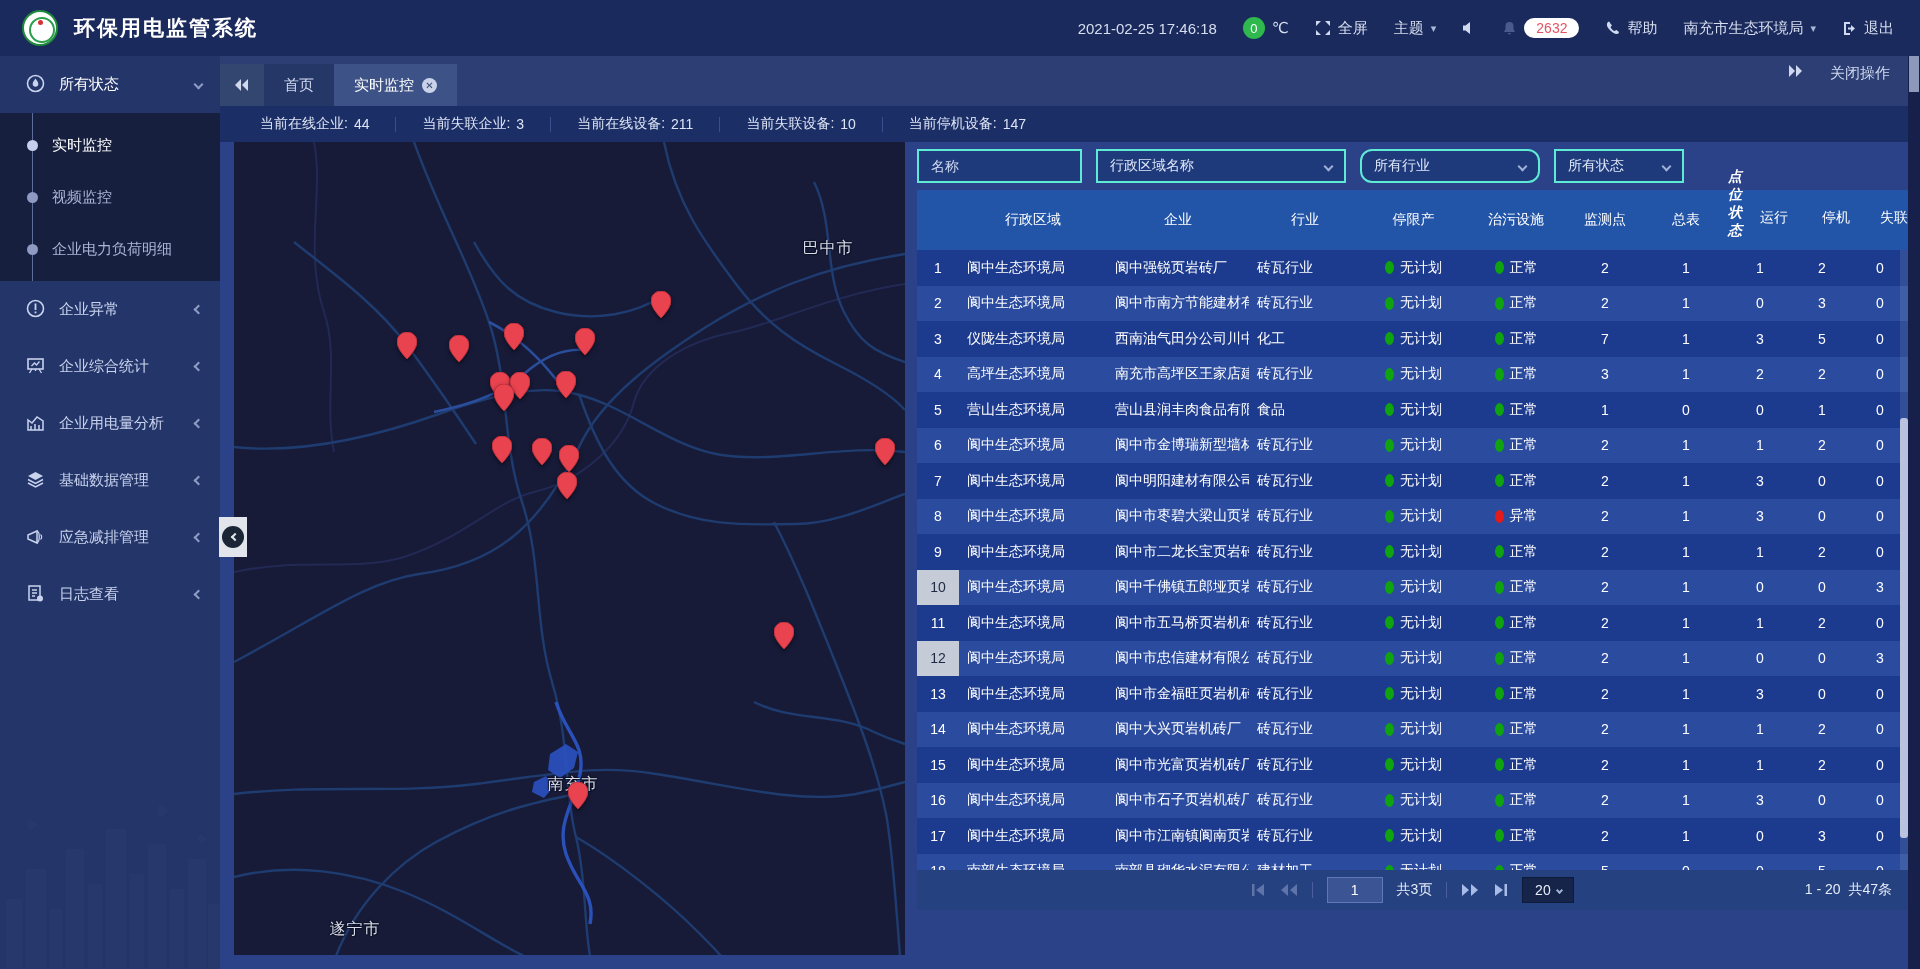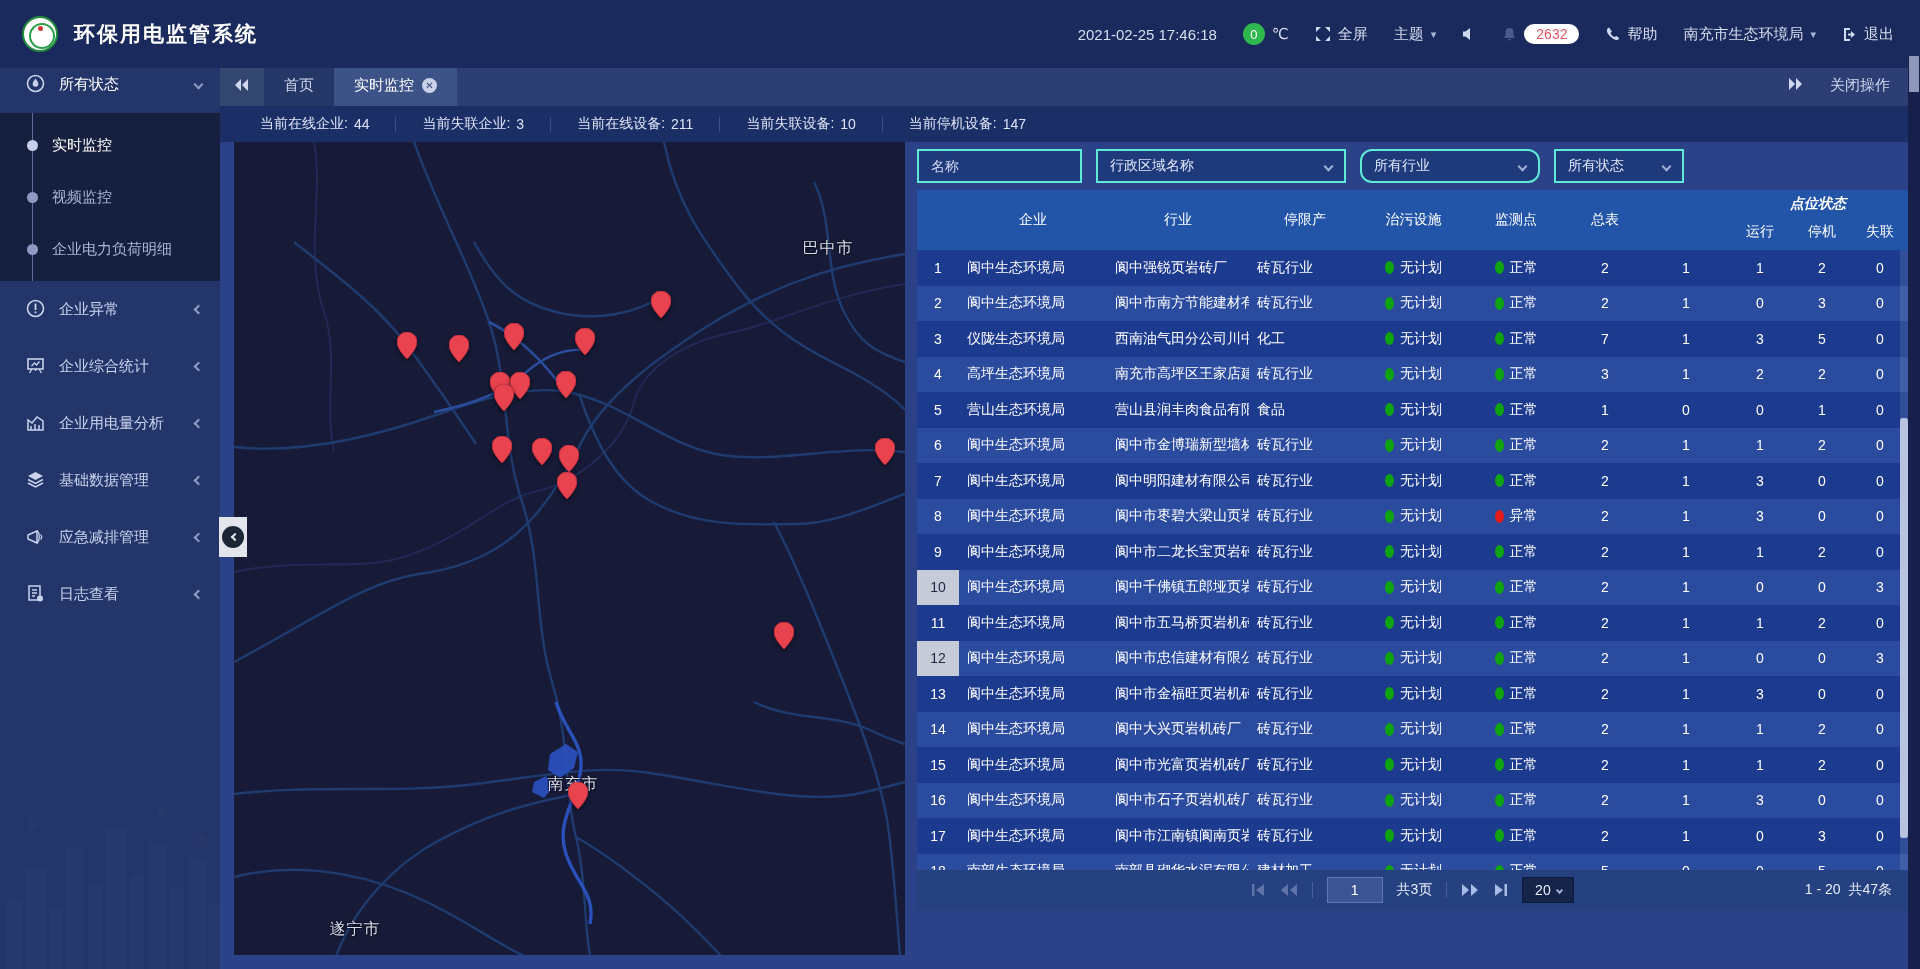--- a/index.html
+++ b/index.html
@@ -1,21 +1,21 @@
 <!DOCTYPE html>
 <html><head>
 <meta charset="utf-8">
 <style>
   * { margin:0; padding:0; box-sizing:border-box; }
   html,body { width:1920px; height:969px; overflow:hidden; background:#0d1535;
               font-family:"Liberation Sans","DejaVu Sans",sans-serif; }
   .app { position:relative; width:1920px; height:969px; background:#2b4188; }
 
   
-  .header { position:absolute; top:0; left:0; width:1920px; height:68px;
+  .header { position:absolute; top:0; left:0; width:1920px; height:56px;
             background:#1b2a5c; display:flex; align-items:center; z-index:30; }
   .logo { width:36px; height:36px; border-radius:50%; background:#fff; margin-left:22px;
           position:relative; border:2px solid #1f8a3a; }
   .logo::before { content:""; position:absolute; left:5px; top:5px; width:22px; height:22px;
           border-radius:50%; border:2px solid #2a9e4a; }
   .logo::after { content:""; position:absolute; left:14px; top:8px; width:5px; height:5px;
           border-radius:50%; background:#d23434; }
   .app-title { color:#fff; font-size:21px; font-weight:bold; margin-left:16px; letter-spacing:2px; }
   .header-right { margin-left:auto; display:flex; align-items:center; gap:26px; padding-right:26px;
           color:#d7def0; font-size:15px; }
@@ -31,21 +31,21 @@
   .tabbar { position:absolute; top:56px; left:220px; right:0; height:50px; background:#2c3e74;
             display:flex; align-items:flex-end; z-index:20; }
   .tab-nav { width:44px; height:42px; display:flex; align-items:center; justify-content:center;
             background:#33466f; cursor:pointer; }
   .tab { height:42px; padding:0 20px; display:flex; align-items:center; gap:8px; color:#cfd8ef;
          font-size:15px; background:#253767; cursor:pointer; }
   .tab.active { background:#3d5286; color:#fff; }
   .tab-close { width:15px; height:15px; border-radius:50%; background:#c9d2e8; color:#35466f;
          font-size:10px; line-height:15px; text-align:center; font-weight:bold; }
   .tab-spacer { flex:1; }
-  .tab-right { display:flex; align-items:center; gap:26px; padding-right:30px; height:42px;
+  .tab-right { display:flex; align-items:flex-start; gap:26px; padding-right:30px; height:42px;
          color:#cfd8ef; font-size:15px; }
 
   
   .sidebar { position:absolute; top:56px; left:0; width:220px; bottom:0; background:#24356a;
              z-index:25; overflow:hidden; }
   .side-group { height:57px; display:flex; align-items:center; padding:0 18px 0 26px; color:#c9d3ee;
              font-size:15px; cursor:pointer; position:relative; }
   .side-group .glabel { margin-left:14px; }
   .side-group.open { color:#fff; }
   .side-group .chev { margin-left:auto; }
@@ -90,21 +90,21 @@
          font-size:14px; display:flex; align-items:center; padding:0 12px; }
   input.f-input { width:165px; outline:none; font-family:inherit; }
   input.f-input::placeholder { color:#cfd9f2; }
   .f-select { justify-content:space-between; cursor:pointer; }
   .f-select .chev { border-color:#9fb0d8; margin-left:12px; }
   .w250 { width:250px; } .w180 { width:180px;border-radius:12px; } .w130 { width:130px; }
 
   .grid { display:grid; grid-template-columns:42px 148px 142px 112px 105px 100px 78px 84px 64px 60px 56px; }
   .thead { background:#2254a8; color:#fff; font-size:14px; height:60px; position:relative; }
   .thead .th { display:flex; align-items:center; justify-content:center; height:60px; }
-  .thead .group-wrap { grid-column:9 / 12; display:flex; flex-direction:column; height:56px; }
+  .thead .group-wrap { grid-column:9 / 12; display:flex; flex-direction:row; height:56px; }
   .group-title { height:28px; display:flex; align-items:center; justify-content:center;
          font-style:italic; font-weight:bold; }
   .group-cols { flex:1; display:grid; grid-template-columns:64px 60px 56px; }
   .group-cols span { display:flex; align-items:center; justify-content:center; }
 
   .tbody { height:620px; overflow:hidden; position:relative; }
   .tr { height:35.5px; color:#fff; font-size:14px; cursor:pointer; }
   .tr:nth-child(odd)  { background:#1c3a8e; }
   .tr:nth-child(even) { background:#2b4b9f; }
   .td { display:flex; align-items:center; overflow:hidden; white-space:nowrap; }
@@ -464,20 +464,21 @@
         <span class="chev down"></span>
       </div>
       <div class="f-select w130">
         <span>所有状态</span>
         <span class="chev down"></span>
       </div>
     </div>
 
     <div class="thead grid">
       <div class="th"></div>
+      <div class="th">行政区域</div>
       <div class="th">企业</div>
       <div class="th">行业</div>
       <div class="th">停限产</div>
       <div class="th">治污设施</div>
       <div class="th">监测点</div>
       <div class="th">总表</div>
       <div class="group-wrap">
         <div class="group-title">点位状态</div>
         <div class="group-cols">
           <span>运行</span>

